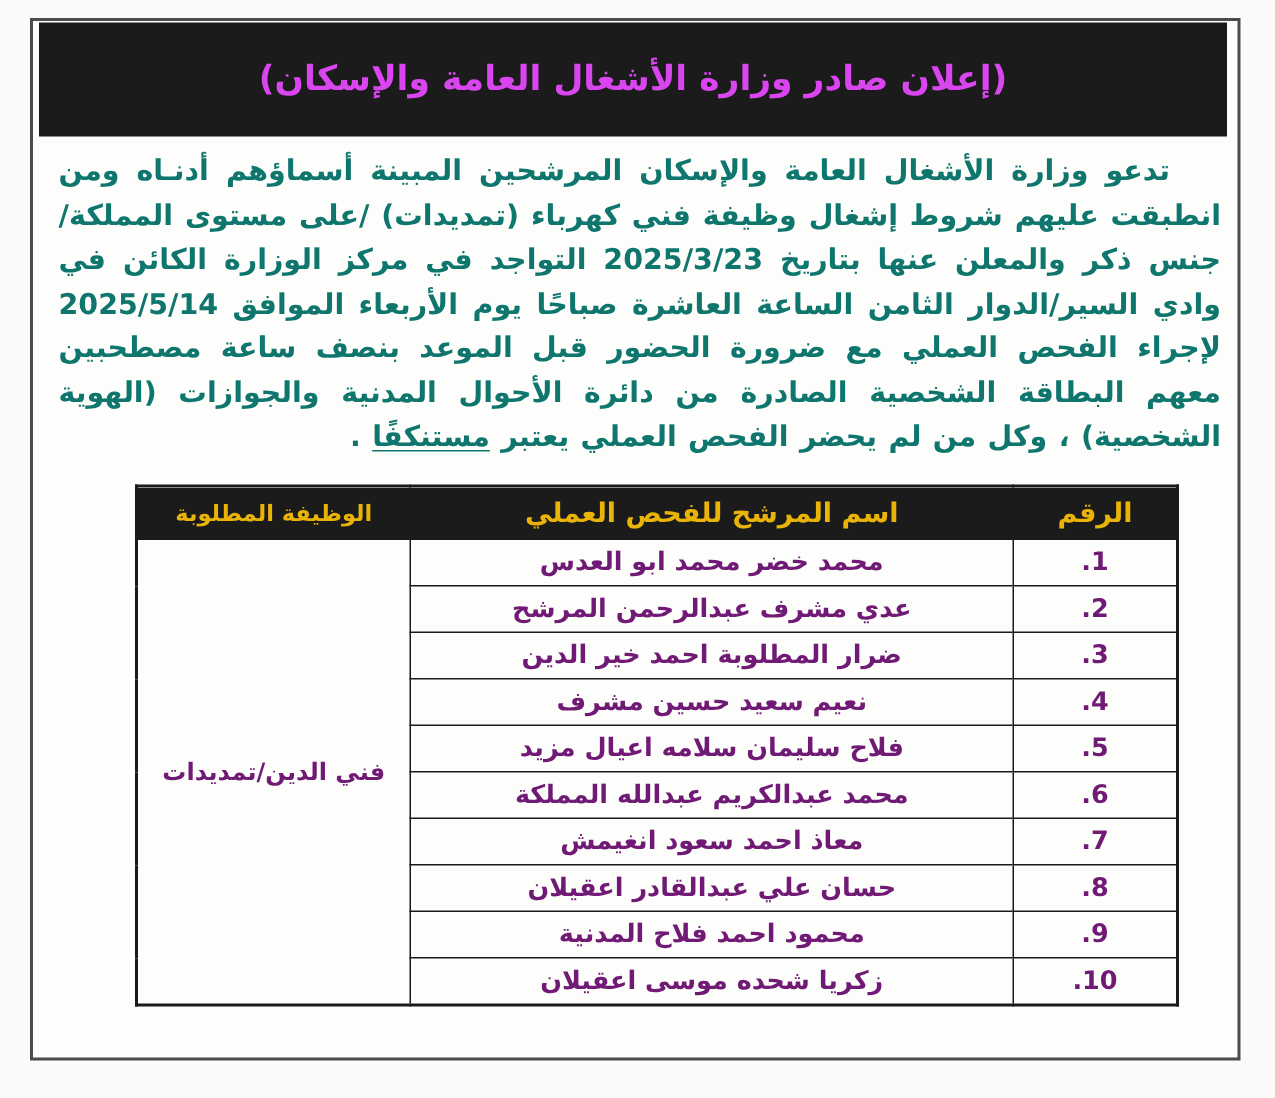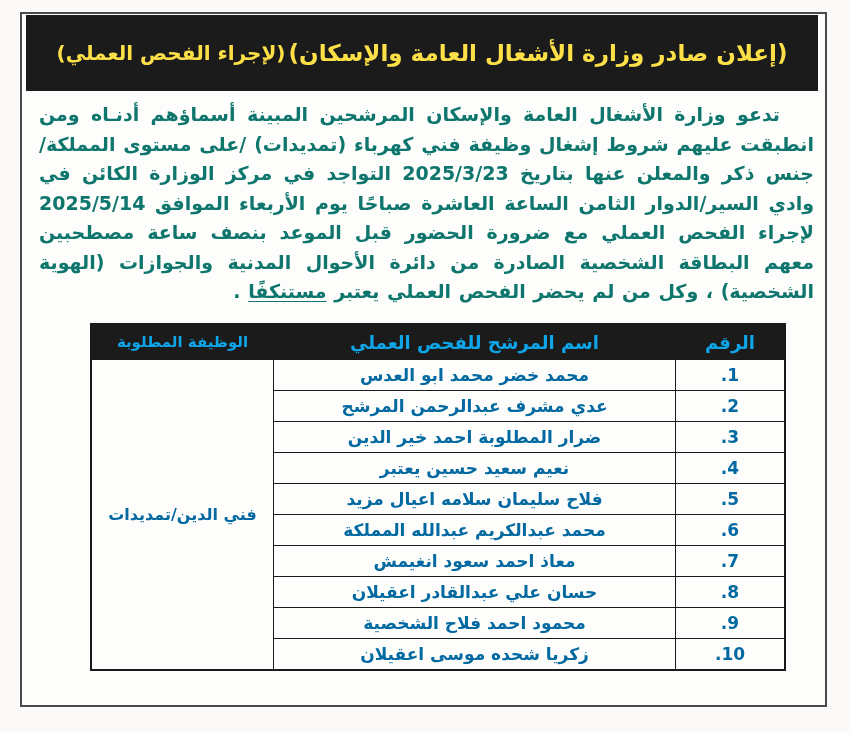--- a/index.html
+++ b/index.html
@@ -24,21 +24,21 @@
     border: 2px solid #4b4b4b;
     background: #fdfdfc;
   }
   .titlebar {
     position: absolute;
     top: 1px;
     left: 4px;
     right: 7px;
     height: 76px;
     background: #1b1b1b;
-    color: #fde047;
+    color: #d946ef;
     display: flex;
     flex-direction: row;
     align-items: center;
     justify-content: center;
     gap: 3px;
     text-align: center;
   }
   .title-line1 {
     font-size: 23px;
     font-weight: bold;
@@ -76,27 +76,27 @@
     border: 2.5px solid #1a1a1a;
     direction: rtl;
     table-layout: fixed;
   }
   table.candidates th,
   table.candidates td {
     border: 1.5px solid #1a1a1a;
     padding: 0 4px;
     text-align: center;
     vertical-align: middle;
-    color: #0369a1;
+    color: #701a75;
     overflow: hidden;
     white-space: nowrap;
   }
   table.candidates thead th {
     background: #1b1b1b;
-    color: #0ea5e9;
+    color: #eab308;
     font-weight: bold;
     height: 34px;
     font-size: 18px;
   }
   table.candidates thead th.col-job-h {
     font-size: 15px;
   }
   .col-num  { width: 100px; }
   .col-name { width: 393px; }
   .col-job  { width: 173px; }
@@ -117,21 +117,20 @@
   }
 </style>
 </head>
 <body>
 
 <div class="page">
   <div class="frame">
 
     <div class="titlebar">
       <div class="title-line1">(إعلان صادر وزارة الأشغال العامة والإسكان)</div>
-      <div class="title-line2">(لإجراء الفحص العملي)</div>
     </div>
 
     <p class="body-text"><span>تدعو وزارة الأشغال العامة والإسكان المرشحين المبينة أسماؤهم أدنـاه ومن انطبقت عليهم شروط إشغال وظيفة فني كهرباء (تمديدات) /على مستوى المملكة/جنس ذكر والمعلن عنها بتاريخ 2025/3/23 التواجد في مركز الوزارة الكائن في وادي السير/الدوار الثامن الساعة العاشرة صباحًا يوم الأربعاء الموافق 2025/5/14 لإجراء الفحص العملي مع ضرورة الحضور قبل الموعد بنصف ساعة مصطحبين معهم البطاقة الشخصية الصادرة من دائرة الأحوال المدنية والجوازات (الهوية الشخصية) ، وكل من لم يحضر الفحص العملي يعتبر </span><span class="underline">مستنكفًا</span><span> .</span></p>
 
     <table class="candidates">
       <thead>
         <tr>
           <th class="col-num">الرقم</th>
           <th class="col-name">اسم المرشح للفحص العملي</th>
           <th class="col-job col-job-h">الوظيفة المطلوبة</th>
@@ -146,41 +145,41 @@
         <tr>
           <td class="num">2.</td>
           <td class="name">عدي مشرف عبدالرحمن المرشح</td>
         </tr>
         <tr>
           <td class="num">3.</td>
           <td class="name">ضرار المطلوبة احمد خير الدين</td>
         </tr>
         <tr>
           <td class="num">4.</td>
-          <td class="name">نعيم سعيد حسين يعتبر</td>
+          <td class="name">نعيم سعيد حسين مشرف</td>
         </tr>
         <tr>
           <td class="num">5.</td>
           <td class="name">فلاح سليمان سلامه اعيال مزيد</td>
         </tr>
         <tr>
           <td class="num">6.</td>
           <td class="name">محمد عبدالكريم عبدالله المملكة</td>
         </tr>
         <tr>
           <td class="num">7.</td>
           <td class="name">معاذ احمد سعود انغيمش</td>
         </tr>
         <tr>
           <td class="num">8.</td>
           <td class="name">حسان علي عبدالقادر اعقيلان</td>
         </tr>
         <tr>
           <td class="num">9.</td>
-          <td class="name">محمود احمد فلاح الشخصية</td>
+          <td class="name">محمود احمد فلاح المدنية</td>
         </tr>
         <tr>
           <td class="num">10.</td>
           <td class="name">زكريا شحده موسى اعقيلان</td>
         </tr>
       </tbody>
     </table>
 
   </div>
 </div>

